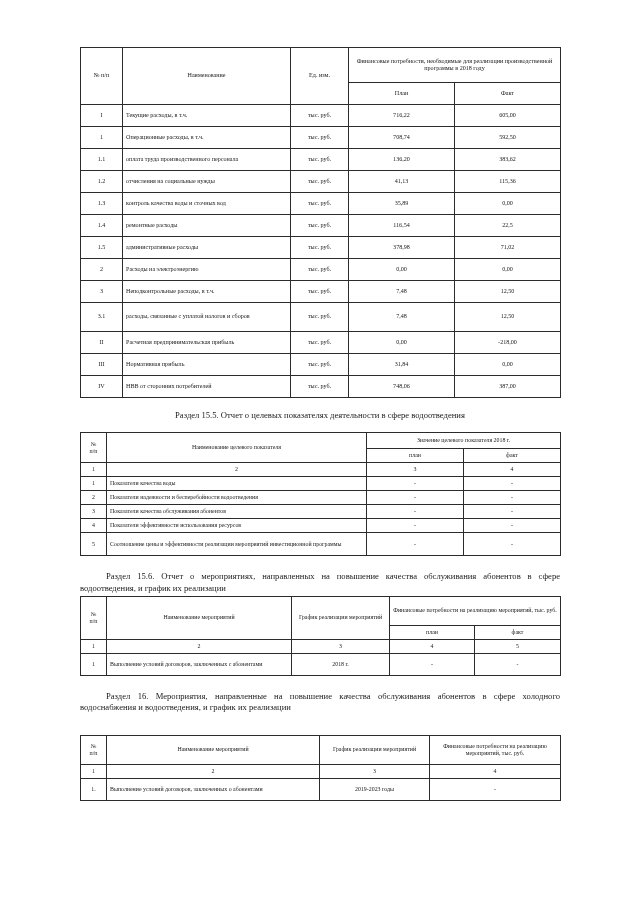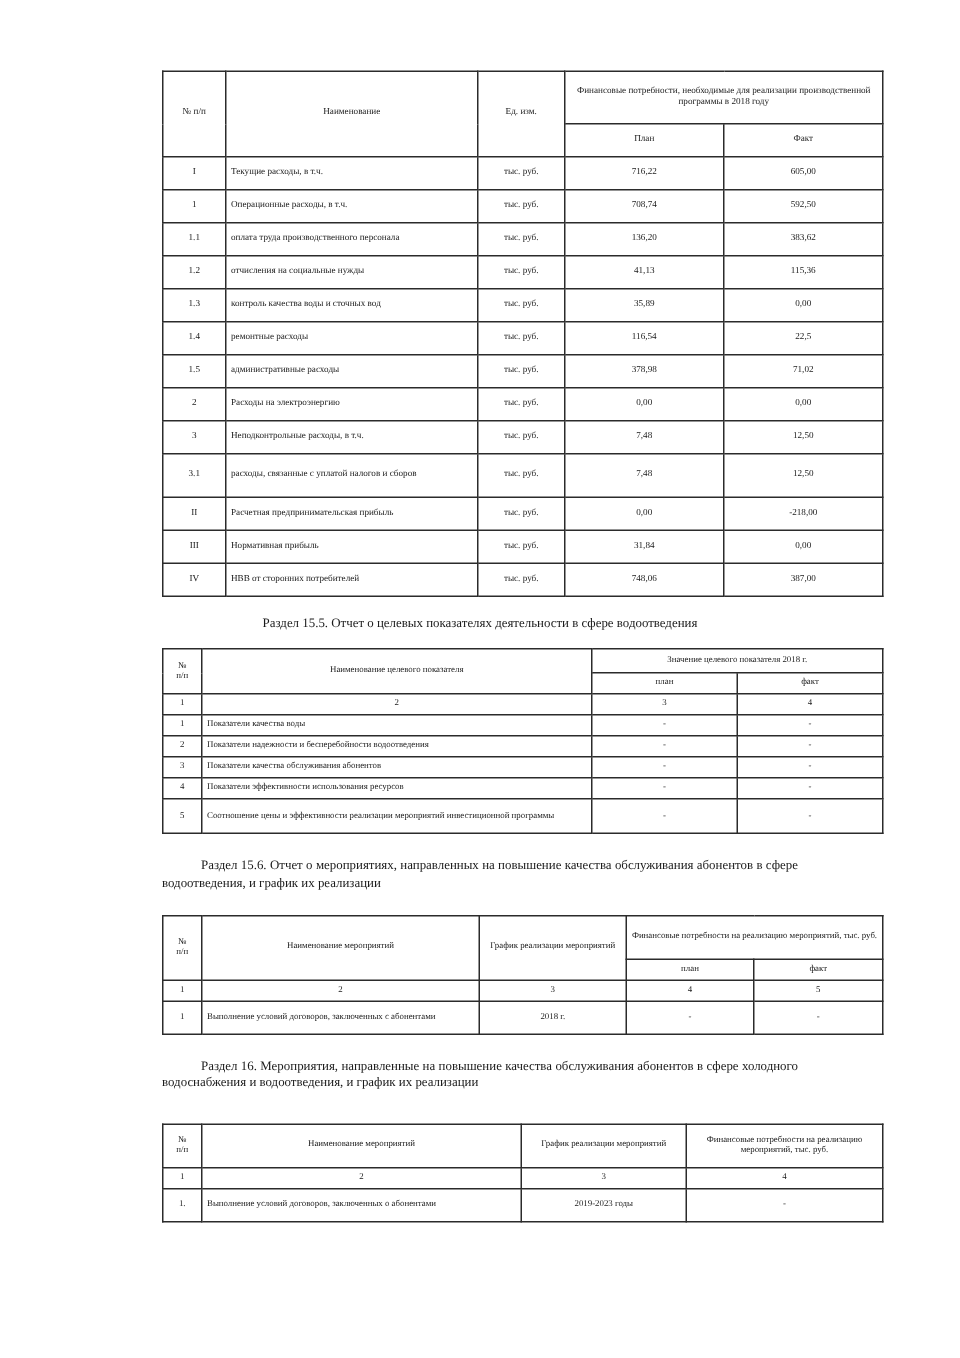--- a/index.html
+++ b/index.html
@@ -13,21 +13,21 @@
     height: 905px;
     font-family: "Liberation Serif", "DejaVu Serif", serif;
     color: #1a1a1a;
     -webkit-font-smoothing: antialiased;
   }
   .page {
     position: relative;
     width: 640px;
     height: 905px;
     box-sizing: border-box;
-    padding: 0 108px;
+    padding: 0 80px;
     overflow: hidden;
   }
 
   
   table.doc {
     border-collapse: collapse;
     width: 480px;
     table-layout: fixed;
     font-size: 6.1px;
     line-height: 1.22;
@@ -53,21 +53,21 @@
   
   .heading {
     font-size: 8.6px;
     line-height: 1.32;
     text-align: justify;
     text-justify: inter-word;
     margin: 0;
   }
   .heading .ind { display: inline-block; width: 26px; }
   #heading-15-5 { margin-top: 12px; margin-bottom: 11px; text-align: center; }
-  #heading-15-6 { margin-top: 15px; margin-bottom: 16px; }
+  #heading-15-6 { margin-top: 15px; margin-bottom: 2px; }
   #heading-16   { margin-top: 15px; margin-bottom: 21px; }
 
   
   #table-indicators { font-size: 5.9px; }
   #table-indicators td,
   #table-indicators th { height: 11px; padding: 1px 3px; }
   #table-indicators .hdr-a { height: 13px; }
   #table-indicators .row-two td { height: 20px; }
 
   

